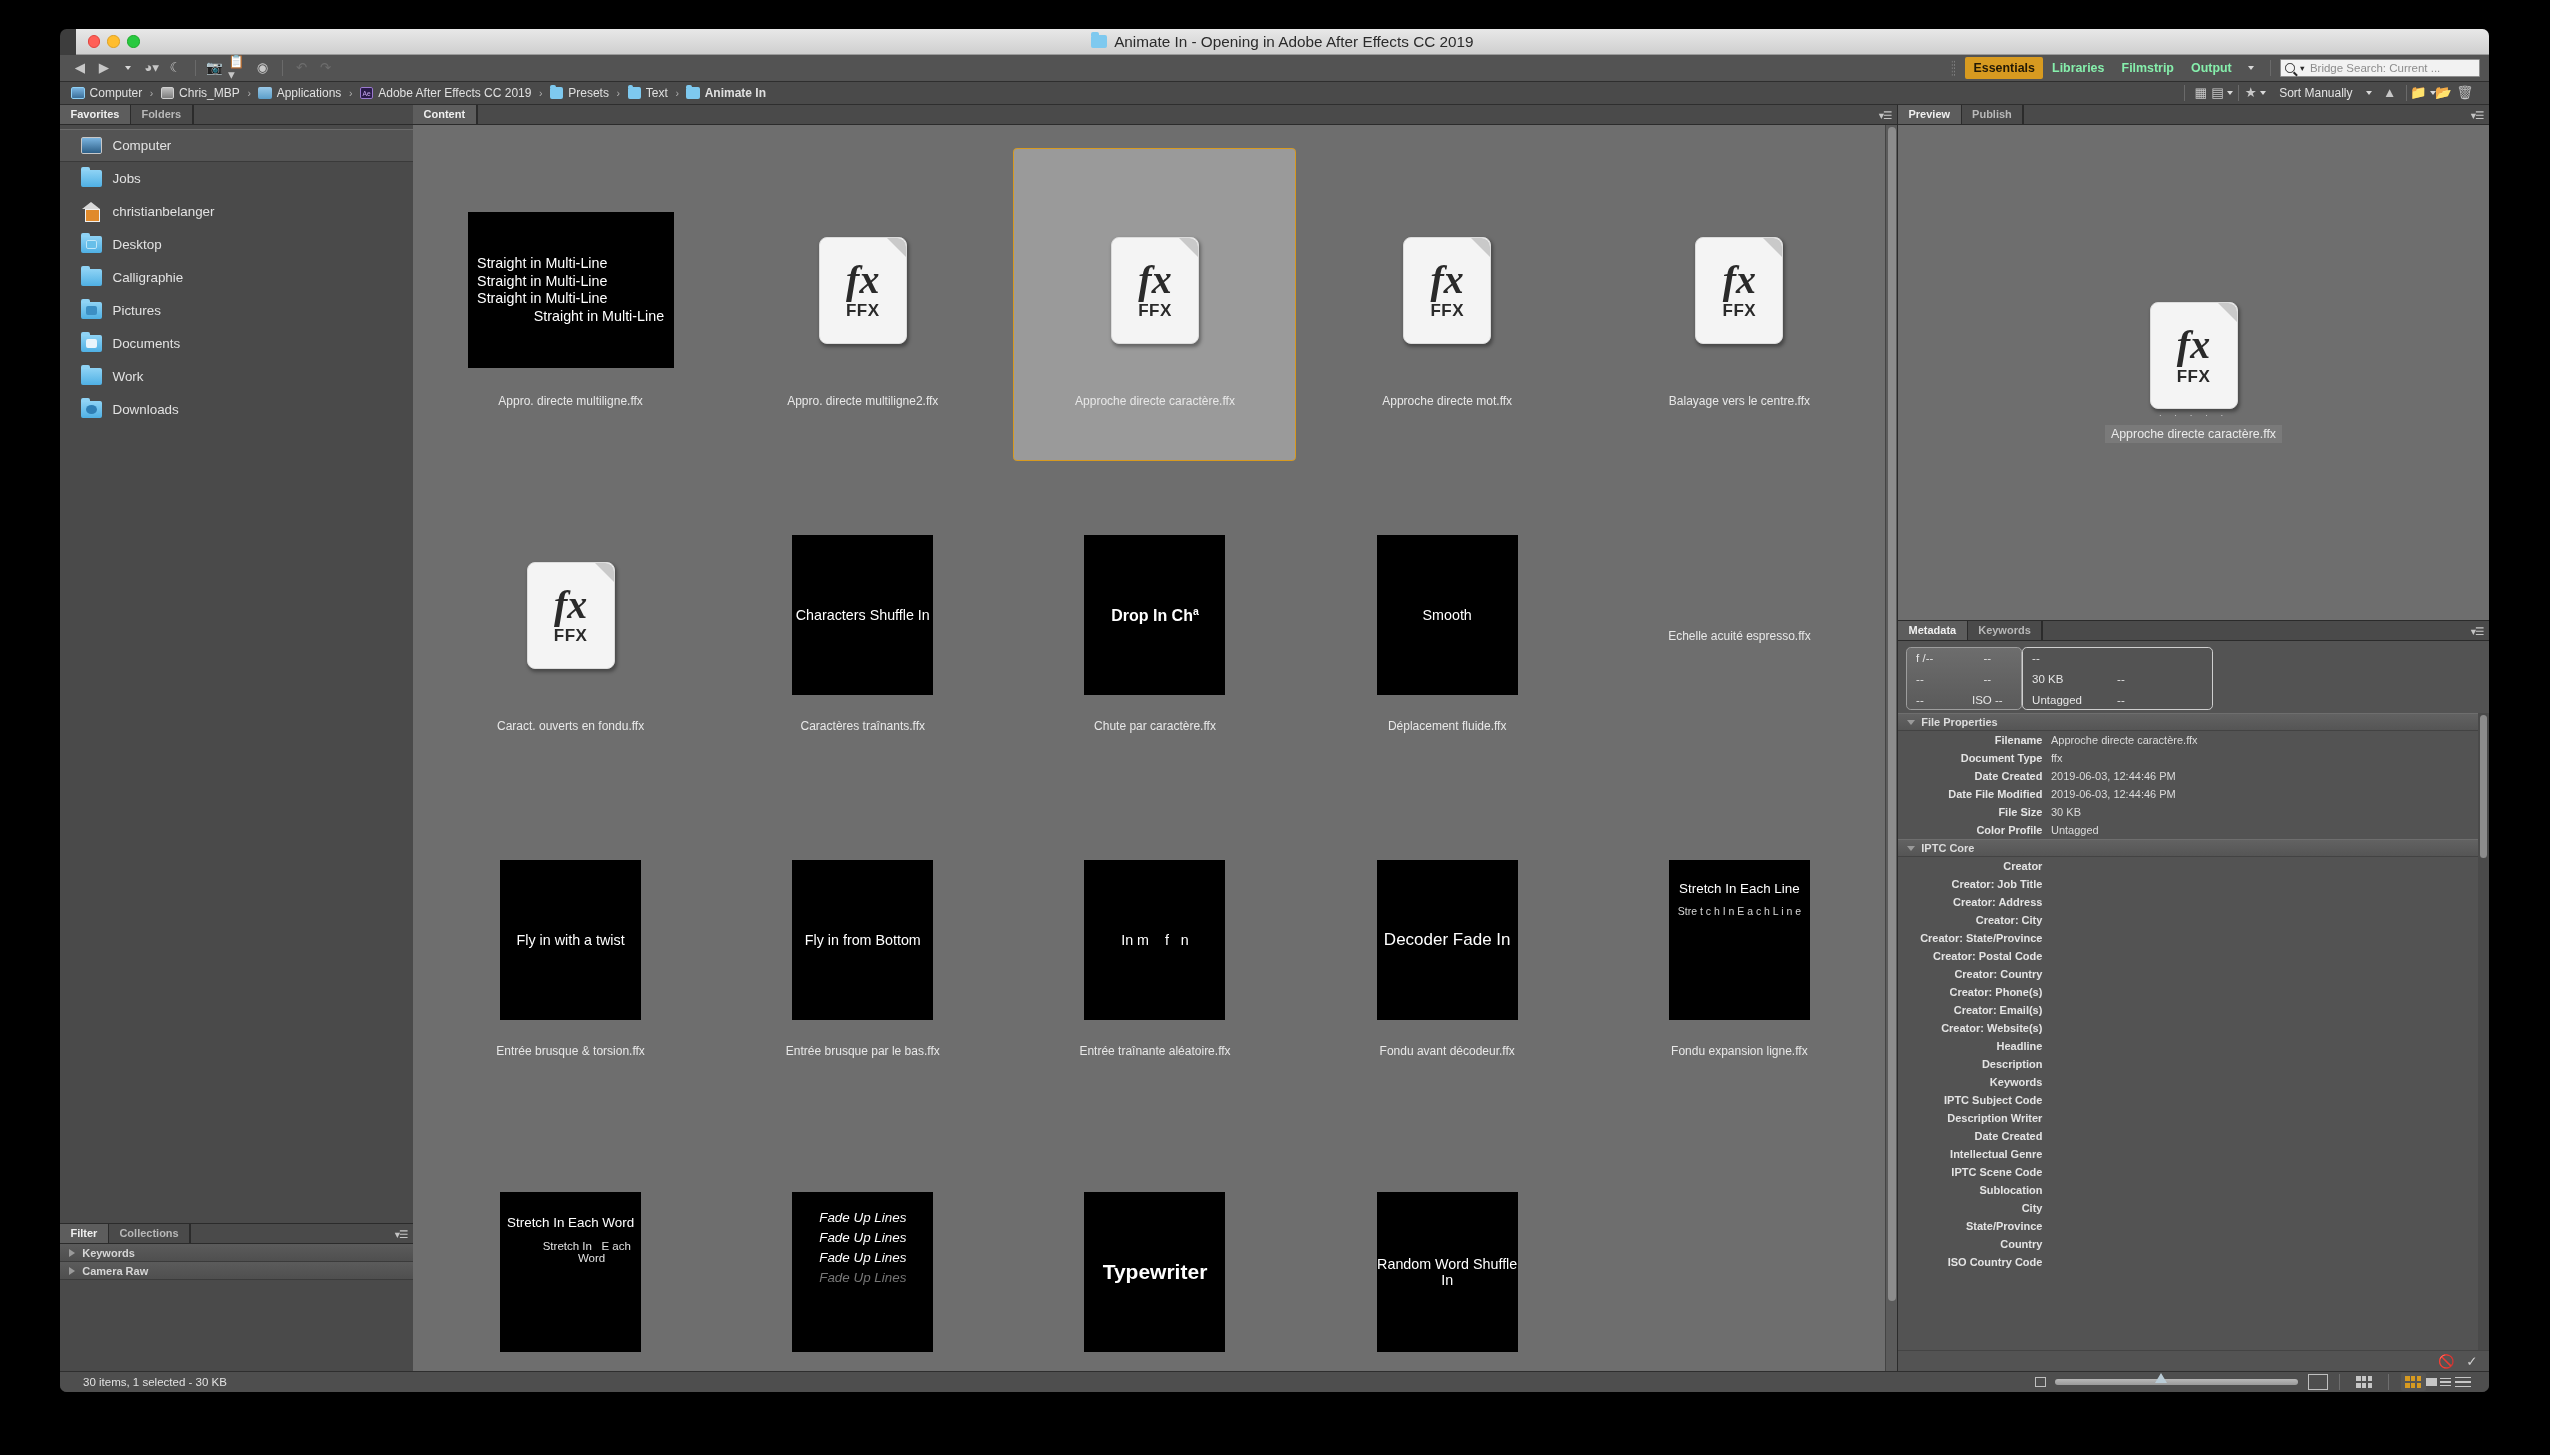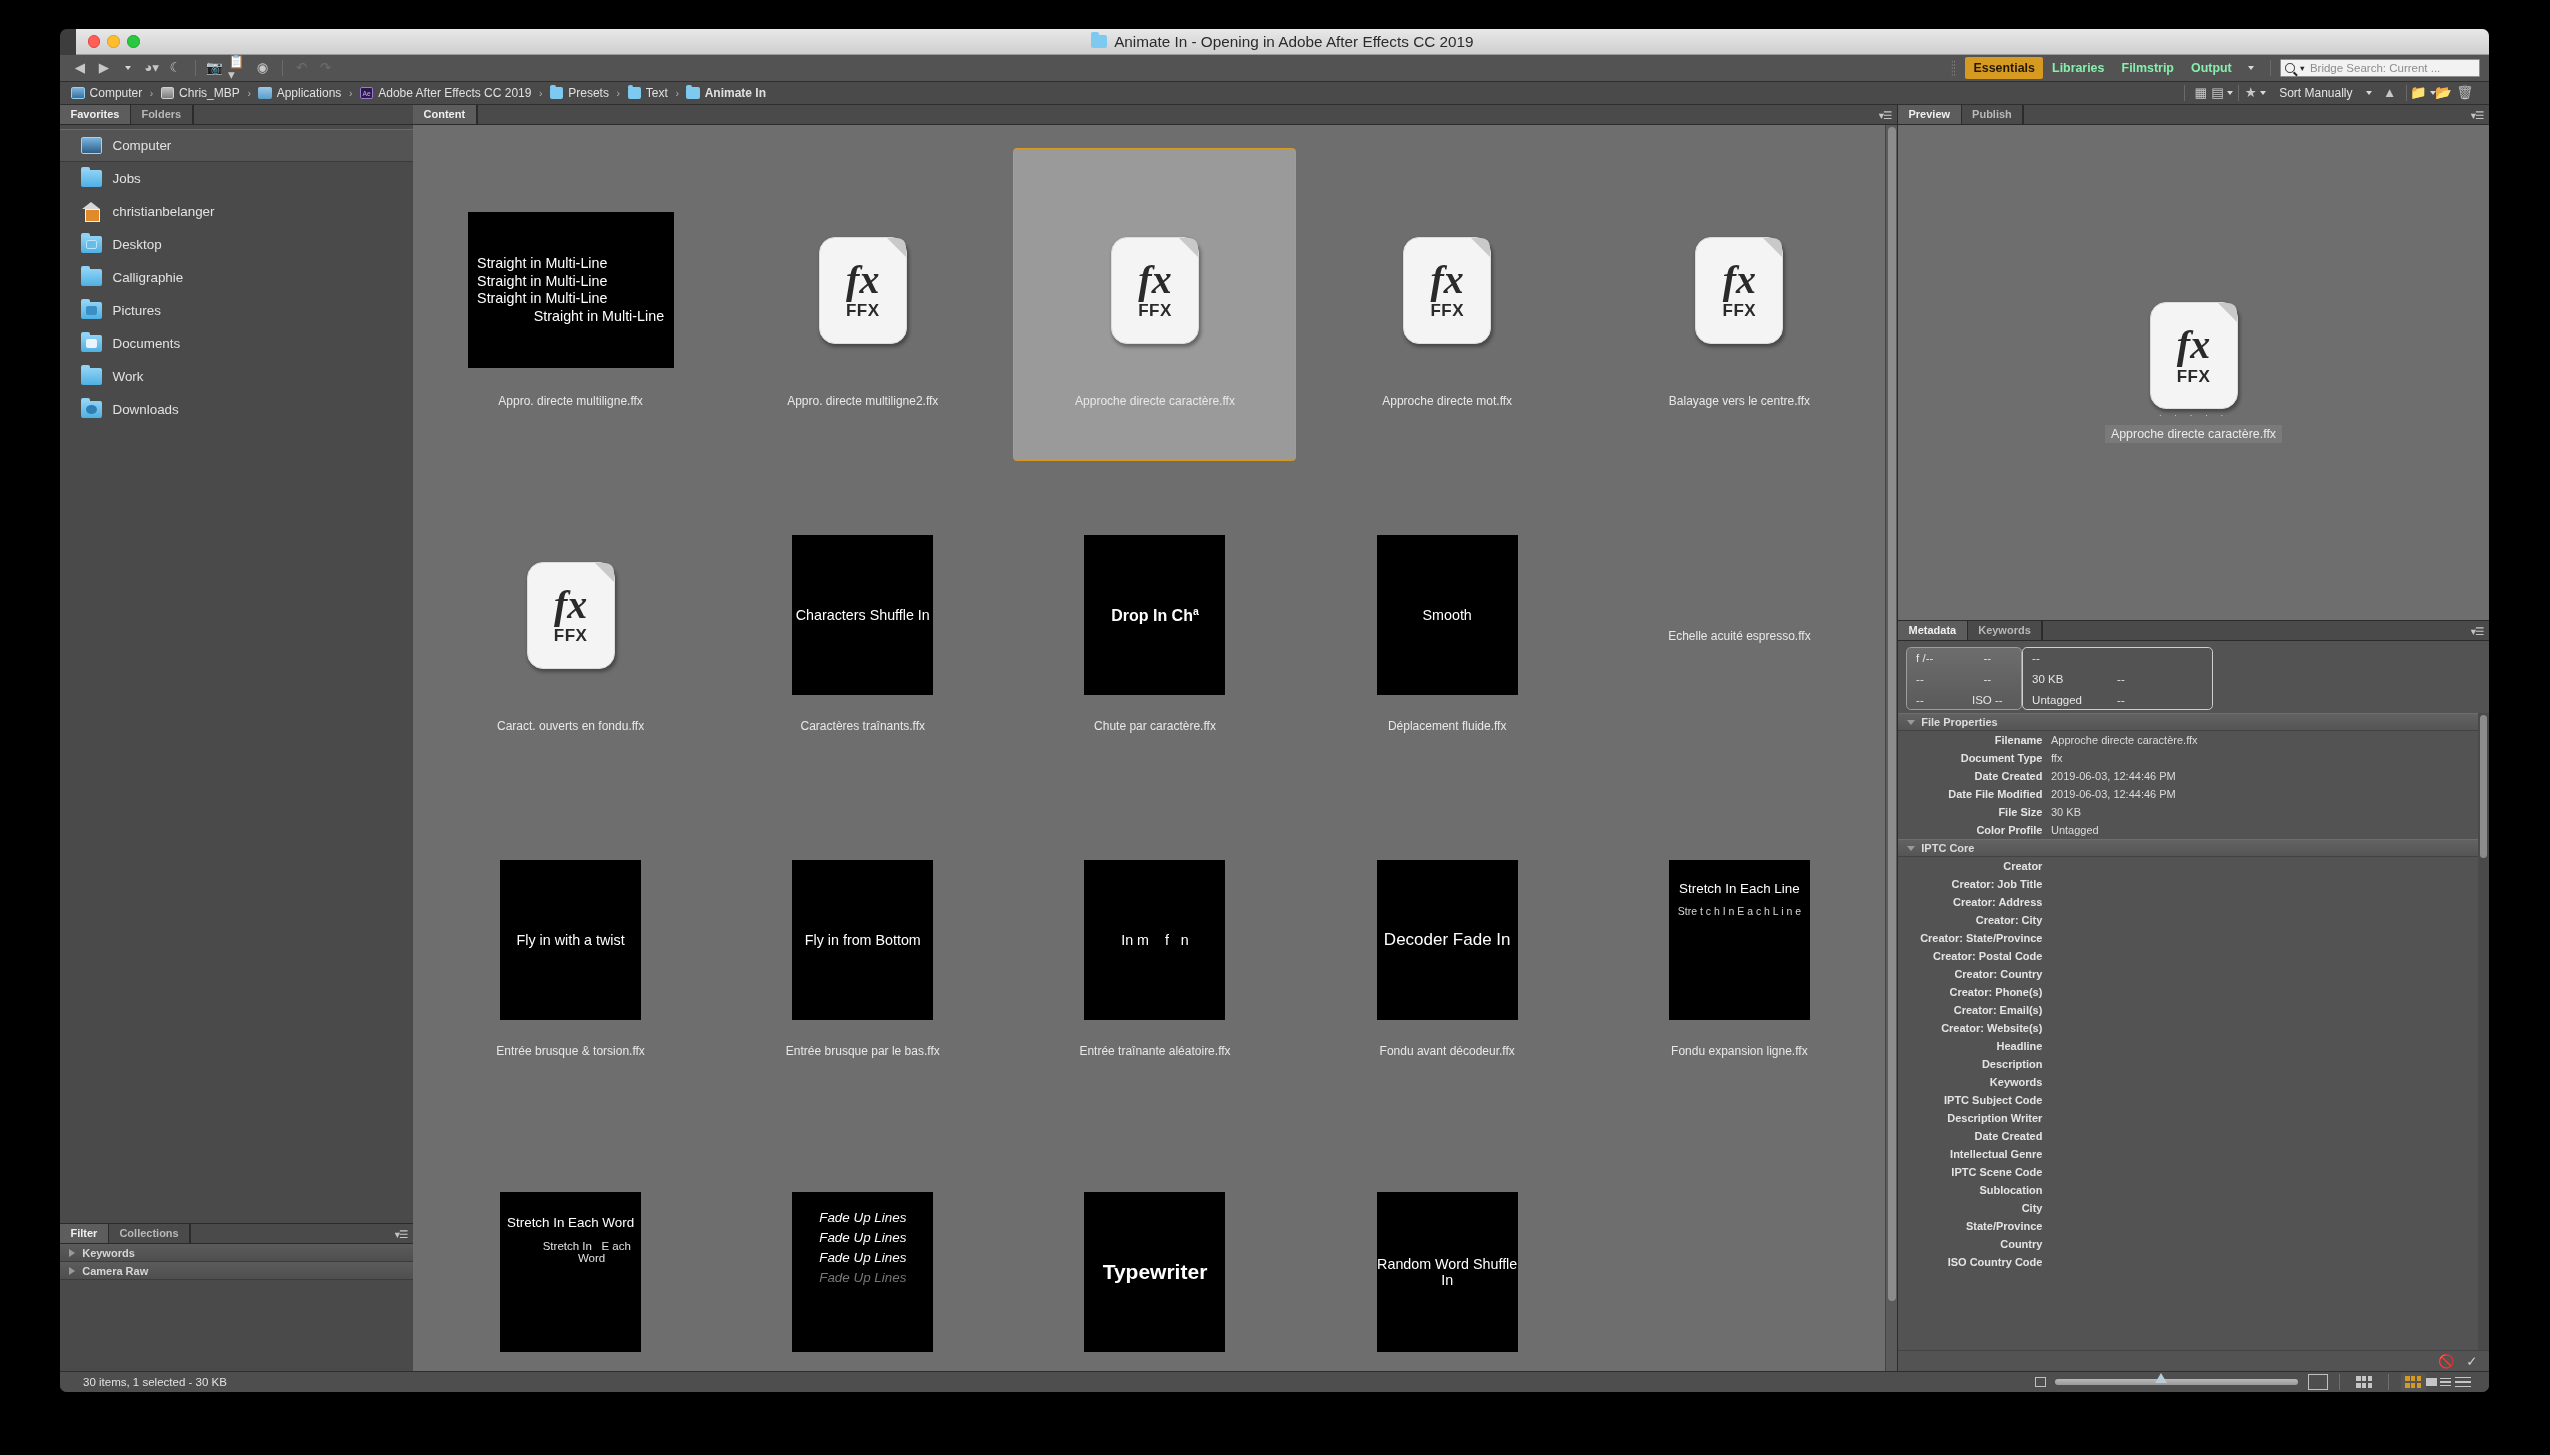--- a/index.html
+++ b/index.html
@@ -206,21 +206,21 @@
   .tcenter { color:#fff; font-size:17px; }
   .tcenter.sm { font-size: 14.3px; }
   .tcenter.lg { font-size: 21px; font-weight:bold; }
   .tcenter.ital { font-style: italic; font-size:13.4px; line-height:1.5; }
   .tfaded { color:#777; }
   .tscatter { color:#fff; font-size:9.5px; line-height:1.9; letter-spacing:1px; opacity:.85;}
 
   
   .ffx {
     width: 88px; height: 107px; background: #f4f4f4;
-    border-radius: 16px; position: relative;
+    border-radius: 8px; position: relative;
     display:flex; flex-direction:column; align-items:center; justify-content:center;
     box-shadow: 1.9px 2.9px 3.8px rgba(0,0,0,.35);
     border: 1px solid #dcdcdc;
   }
   .ffx:after {
     content:""; position:absolute; right:0; top:0;
     border-top: 19px solid #c9c9c9;
     border-left: 19px solid transparent;
     border-radius: 0 8.6px 0 0;
   }

